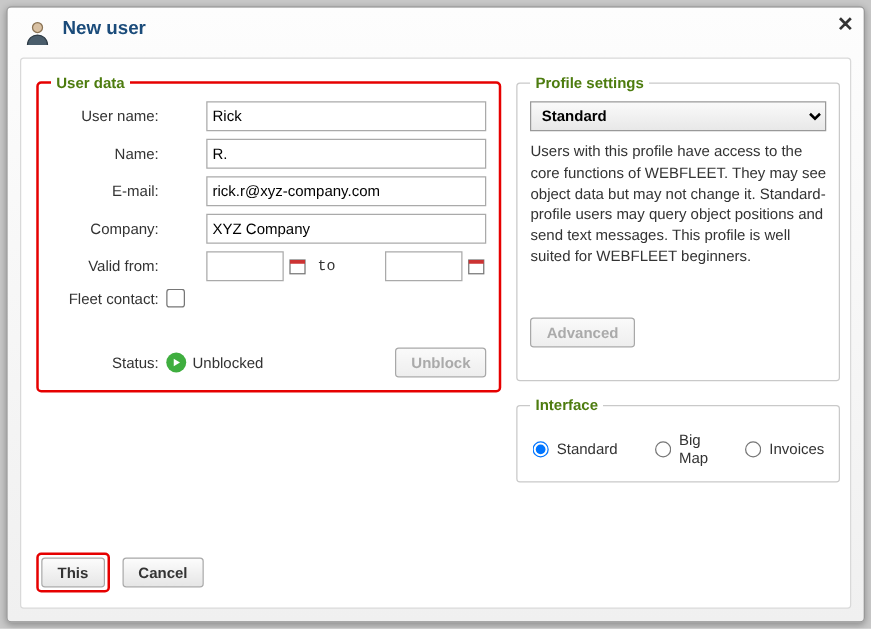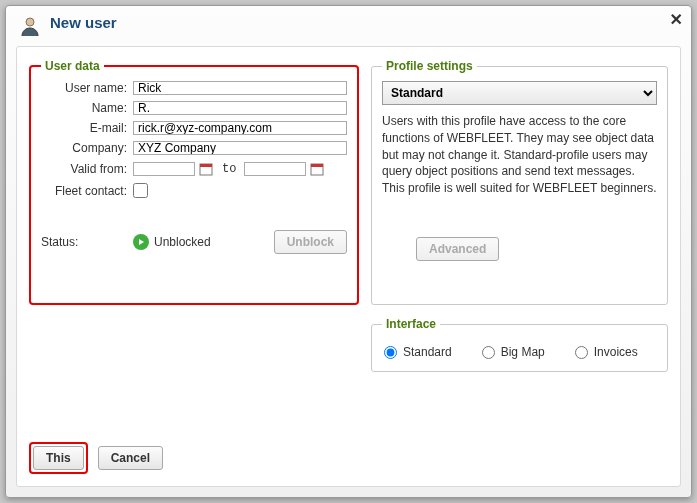--- a/index.html
+++ b/index.html
@@ -89,25 +89,26 @@
     margin-bottom: 6px;
   }
   .form-row label {
     width: 92px;
     text-align: right;
     padding-right: 6px;
     color: #333;
   }
   .form-row input[type=text] {
     flex: 1;
-    height: 14px;
+    height: 24px;
     border: 1px solid #aaa;
     padding: 2px 4px;
     font-size: 12px;
     background: #fff;
+    margin-left: 32px;
   }
   .form-row input.date {
     width: 62px;
     flex: none;
   }
   .date-icon {
     width: 16px; height: 16px;
     margin-left: 3px;
     display: inline-flex;
     align-items: center;
@@ -119,21 +120,21 @@
     width: 15px; height: 15px;
     margin: 0;
   }
   .status-row {
     display: flex;
     align-items: center;
     margin-top: 32px;
   }
   .status-row .lbl {
     width: 92px;
-    text-align: left;
+    text-align: right;
     padding-right: 6px;
     color:#333;
   }
   .status-icon {
     width: 16px; height: 16px;
     border-radius: 50%;
     background: #3fae3f;
     display: inline-flex;
     align-items: center;
     justify-content: center;
@@ -175,21 +176,21 @@
     font-weight: bold;
     font-size: 12px;
     padding: 2px 4px;
     cursor: pointer;
   }
   .profile-desc {
     margin-top: 8px;
     color: #333;
     line-height: 1.4;
   }
-  .adv-row { margin-top: 40px; margin-left: 34px; }
+  .adv-row { margin-top: 40px; }
   .info-box {
     width: 100%;
     height: 58px;
     border: 1px solid #aaa;
     background: #fff;
   }
   .iface-row {
     display: flex;
     gap: 30px;
     align-items:center;

